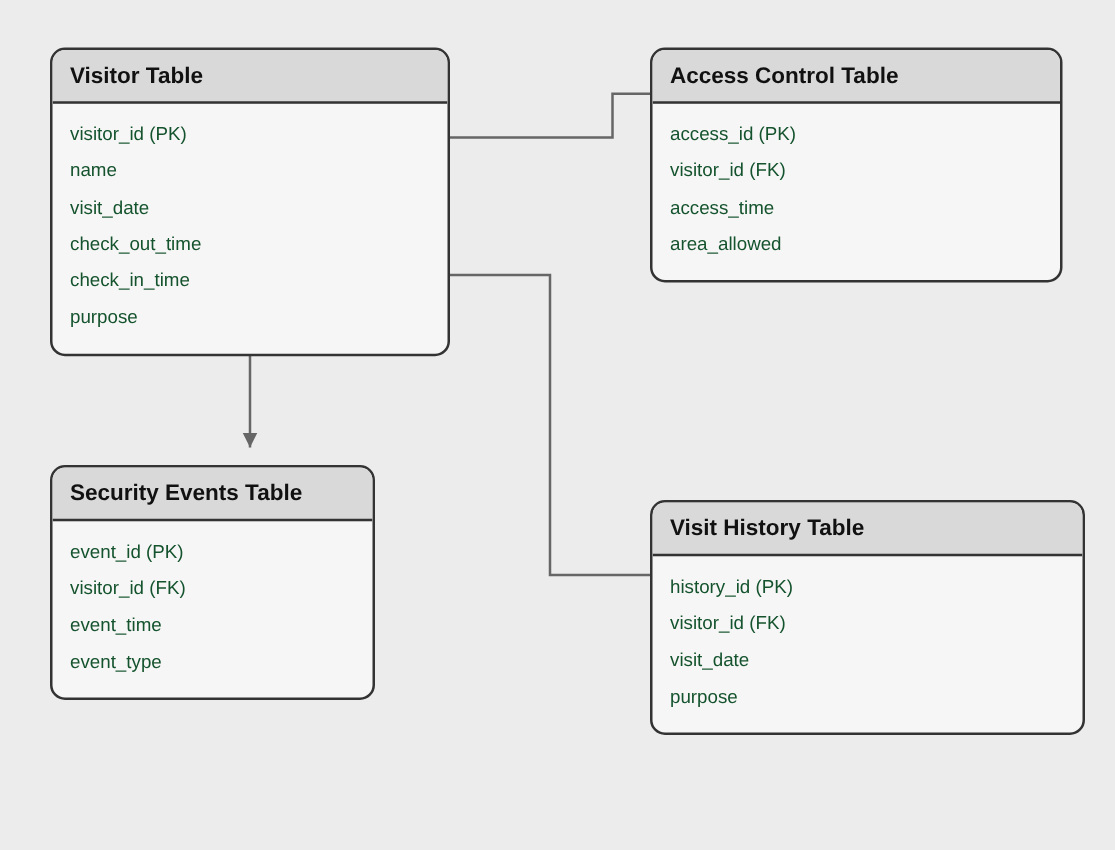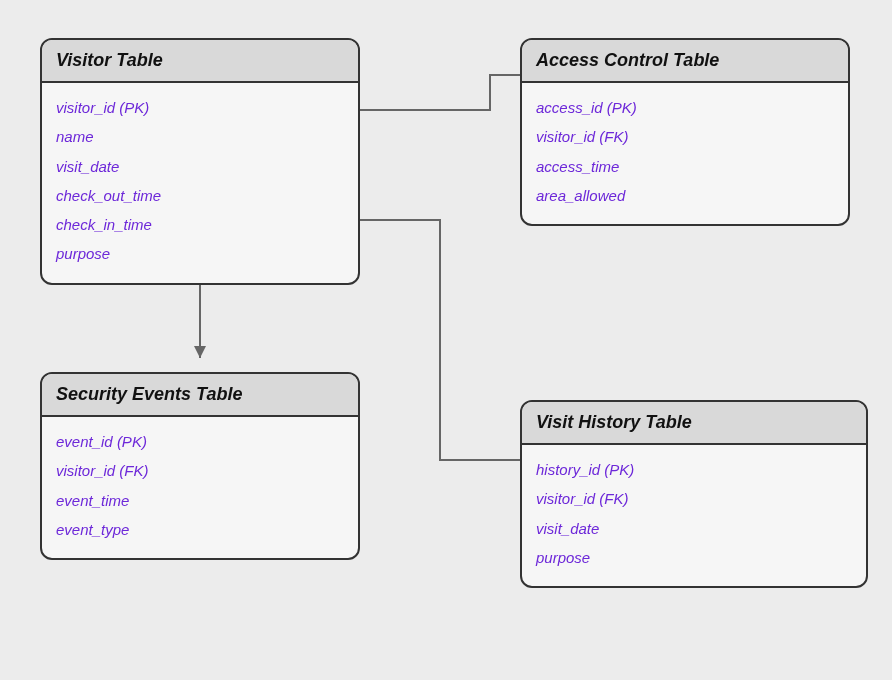--- a/index.html
+++ b/index.html
@@ -8,21 +8,20 @@
     font-family: Arial, Helvetica, sans-serif;
     width: 892px;
     height: 680px;
     position: relative;
     overflow: hidden;
   }
   .canvas {
     position: relative;
     width: 892px;
     height: 680px;
-    font-style: italic;
   }
   svg.connectors {
     position: absolute;
     top: 0; left: 0;
     width: 892px;
     height: 680px;
     pointer-events: none;
   }
   .table-box {
     position: absolute;
@@ -38,36 +37,36 @@
     padding: 10px 14px;
     font-weight: bold;
     font-size: 18px;
     color: #111;
   }
   .table-body {
     padding: 10px 14px 14px 14px;
   }
   .field {
     font-size: 15px;
-    color: #6d28d9;
+    color: #14532d;
     line-height: 1.95;
     white-space: nowrap;
   }
   
   #visitor-table {
     left: 40px; top: 38px;
     width: 320px;
   }
   #access-control-table {
     left: 520px; top: 38px;
     width: 330px;
   }
   #security-events-table {
     left: 40px; top: 372px;
-    width: 320px;
+    width: 260px;
   }
   #visit-history-table {
     left: 520px; top: 400px;
     width: 348px;
   }
 </style>
 </head>
 <body>
 
 <div class="canvas">

